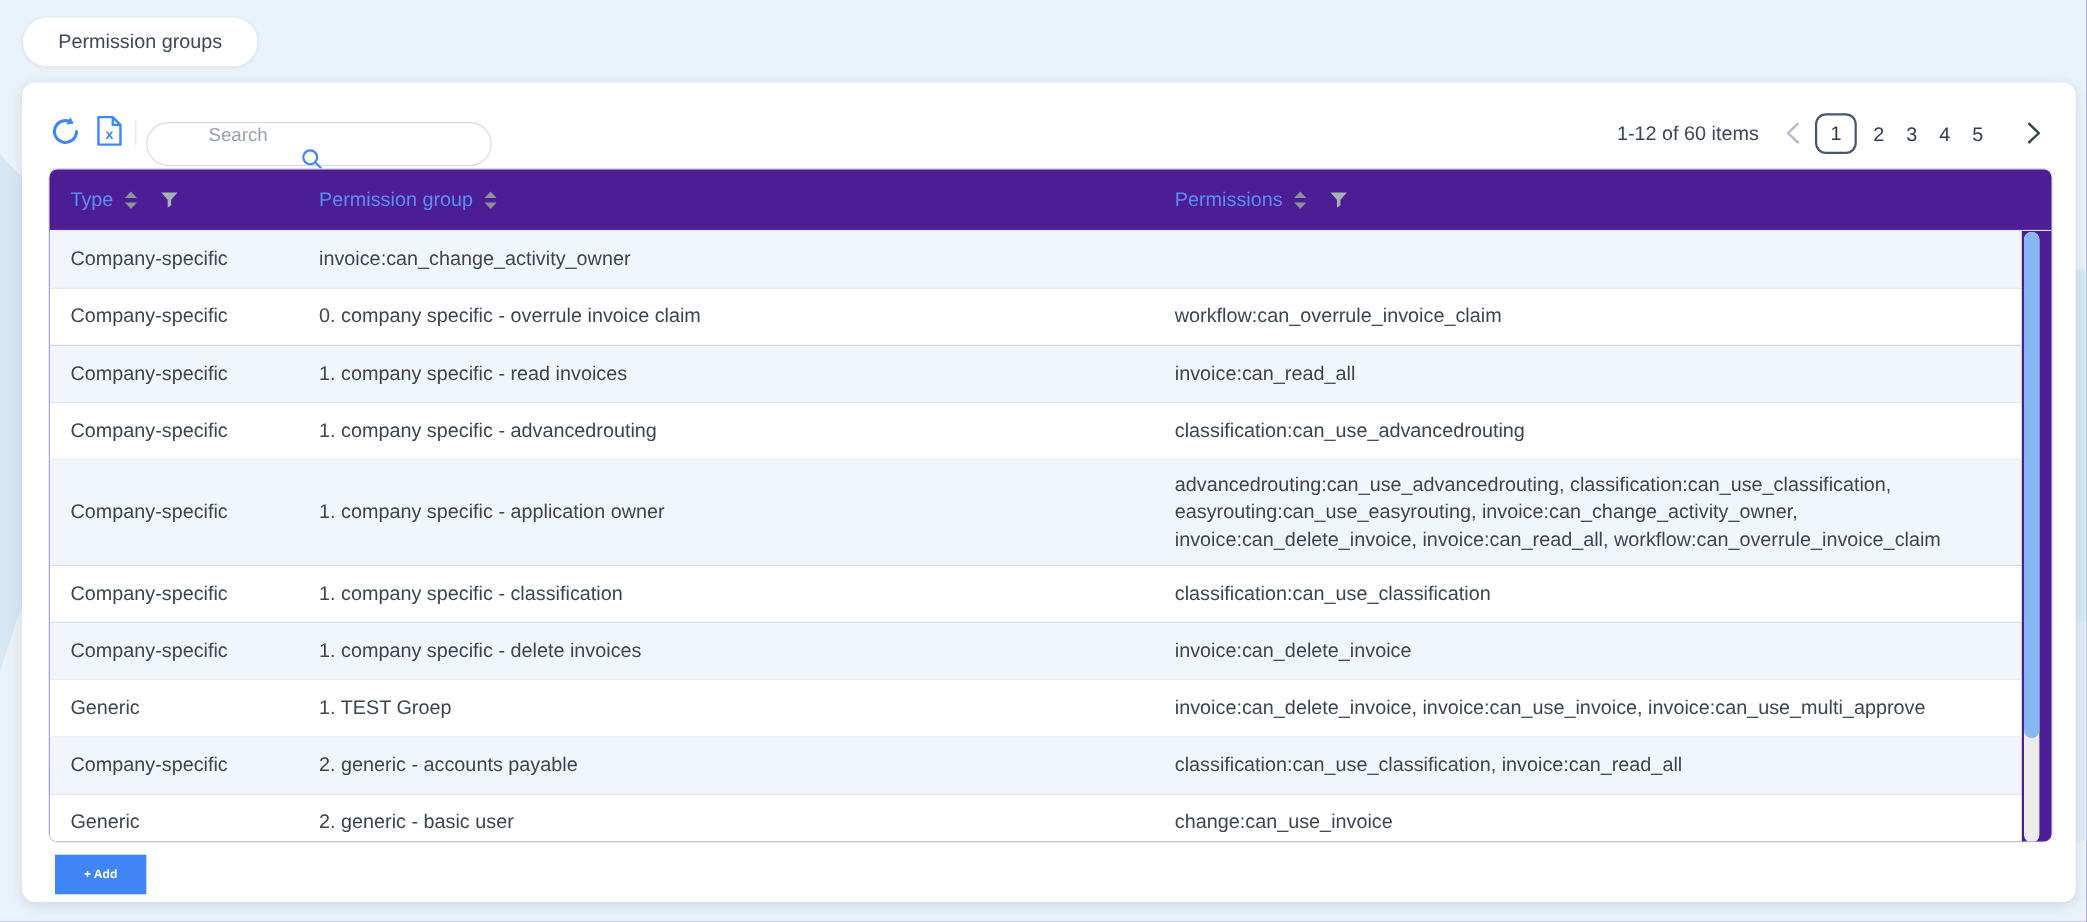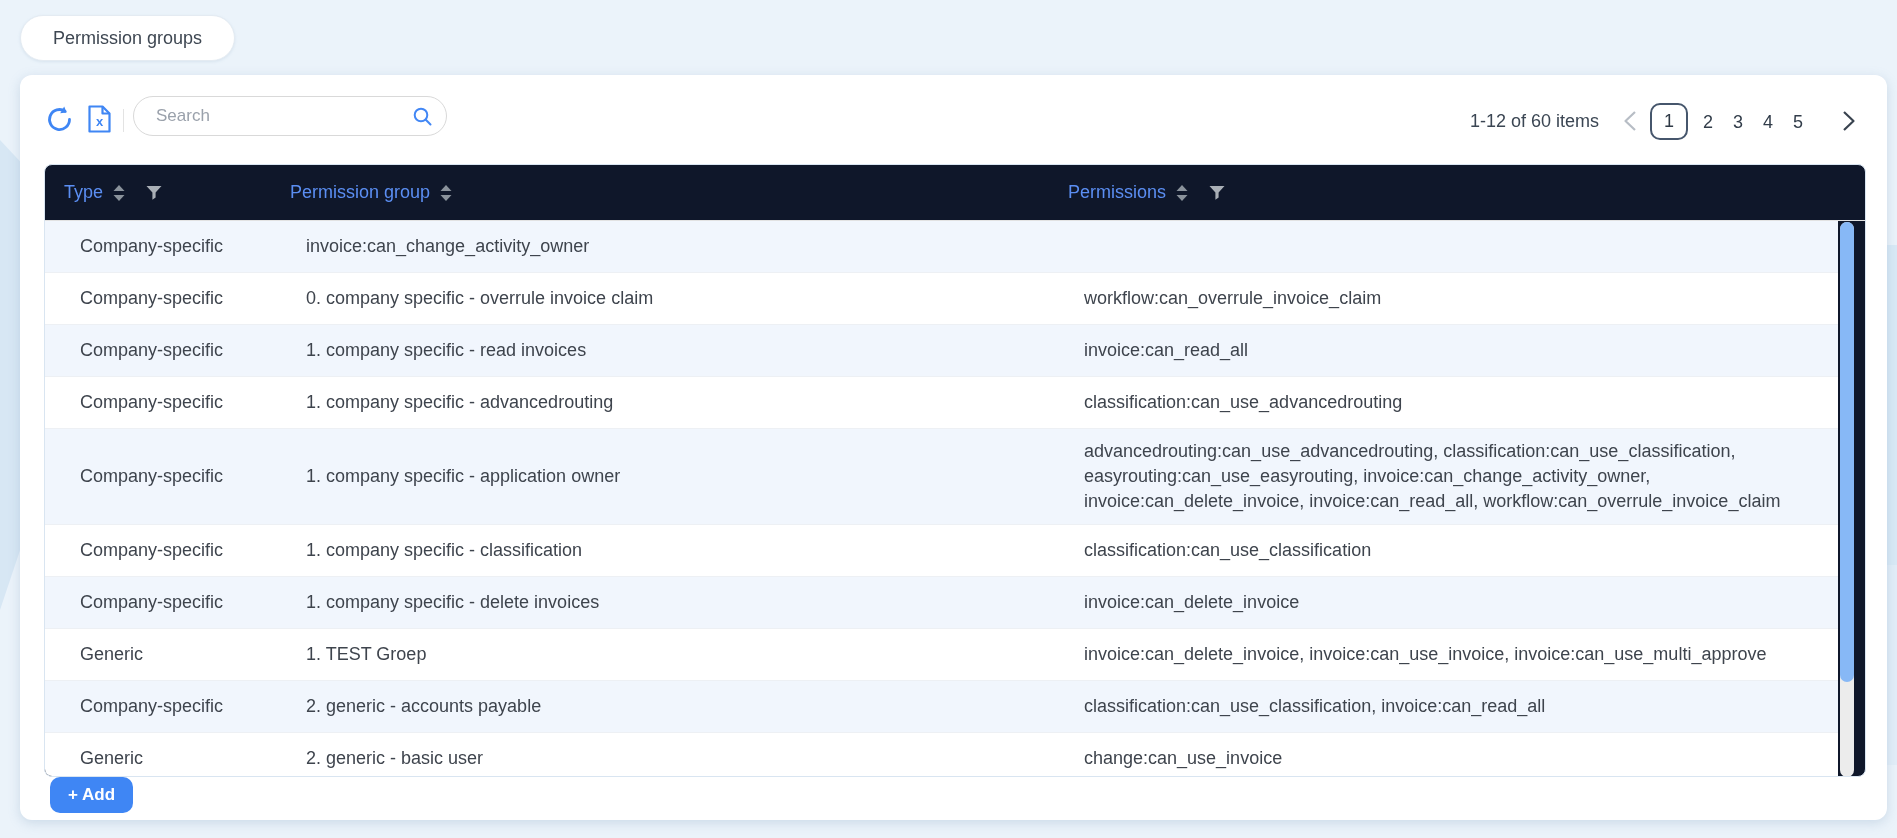--- a/index.html
+++ b/index.html
@@ -27,23 +27,23 @@
     background:#fff; border-radius:12px;
     box-shadow:0 3px 12px rgba(120,150,185,.28);
   }
 
   
   .icon-btn { position:absolute; cursor:pointer; }
   .refresh-btn { left:26px; top:31px; width:27px; height:27px; }
   .excel-btn  { left:68px; top:30px; width:23px; height:28px; }
   .tb-divider { position:absolute; left:103px; top:34px; width:1px; height:23px; background:#e3e3e3; }
   .search {
-    position:absolute; left:113px; top:21px; width:314px; height:40px;
+    position:absolute; left:113px; top:36px; width:314px; height:40px;
     border:1px solid #d9d9d9; border-radius:20px; background:#fff;
-    display:flex; align-items:center;
+    display:flex; align-items:center;flex-direction:column;
   }
   .search input {
     border:none; outline:none; background:transparent; flex:1;
     margin-left:20px; font-size:17px; color:#333; font-family:inherit;
   }
   .search input::placeholder { color:#9aa1ab; }
   .search .mag { margin-right:13px; flex:none; }
 
   
   .pager { position:absolute; left:0; top:0; width:1859px; height:75px; font-size:18px; color:#3b4653; }
@@ -54,48 +54,48 @@
   .page-box {
     position:absolute; left:1630px; top:28px;
     width:38px; height:37px; border:2px solid #46566c; border-radius:10px;
     display:flex; align-items:center; justify-content:center;
     font-size:18px; color:#2e3945; cursor:pointer; background:#fff;
   }
   .page-num { position:absolute; top:37px; width:30px; text-align:center; cursor:pointer; color:#323d4a; }
 
   
   .grid {
-    position:absolute; left:24px; top:89px; width:1822px; height:613px;
-    border:1px solid #d9e5f1; border-radius:8px; background:#0f172a; overflow:hidden;
+    position:absolute; left:24px; top:78px; width:1822px; height:613px;
+    border:1px solid #d9e5f1; border-radius:8px; background:#4c1d95; overflow:hidden;
   }
   .thead {
     display:grid; grid-template-columns:226px 778px 1fr; height:56px;
     border-bottom:1px solid #e2e2e2; align-items:center;
   }
   .th { display:flex; align-items:center; padding-left:19px; color:#5b8ef2; font-size:18px; cursor:pointer; }
   .th .caret { margin-left:9px; }
   .th .funnel { margin-left:19px; cursor:pointer; }
   .tbody { width:1793px; }
   .row { display:grid; grid-template-columns:226px 778px 1fr; border-bottom:1px solid #edf0f4; background:#fff; }
   .row.odd { background:#f1f6fd; }
   .cell {
     padding:10px 8px 10px 19px; min-height:51px;
     display:flex; align-items:center;
-    font-size:18px; color:#3e444d; line-height:25px;margin-left:16px;
+    font-size:18px; color:#3e444d; line-height:25px;
   }
   .cell span { display:block; }
 
   
   .sb-track { position:absolute; left:1795px; top:57px; width:14px; height:555px; background:#ececec; border-radius:7px; }
   .sb-thumb { position:absolute; left:1795px; top:57px; width:14px; height:460px; background:#87b8f6; border-radius:7px; cursor:pointer; }
 
   .add-btn {
     position:absolute; left:30px; top:702px; width:83px; height:36px;
-    background:#3f86f4; border:none; border-radius:10px;
-    color:#fff; font-size:17px; font-weight:700; font-family:inherit;
+    background:#3f86f4; border:none; border-radius:0;
+    color:#fff; font-size:11px; font-weight:700; font-family:inherit;
     display:flex; align-items:center; justify-content:center; cursor:pointer;
   }
 </style>
 </head>
 <body>
 
 <div class="bgshape bg-left-dark"></div>
 <div class="bgshape bg-right-dark"></div>
 <div class="bgshape bg-right-mid"></div>
 

